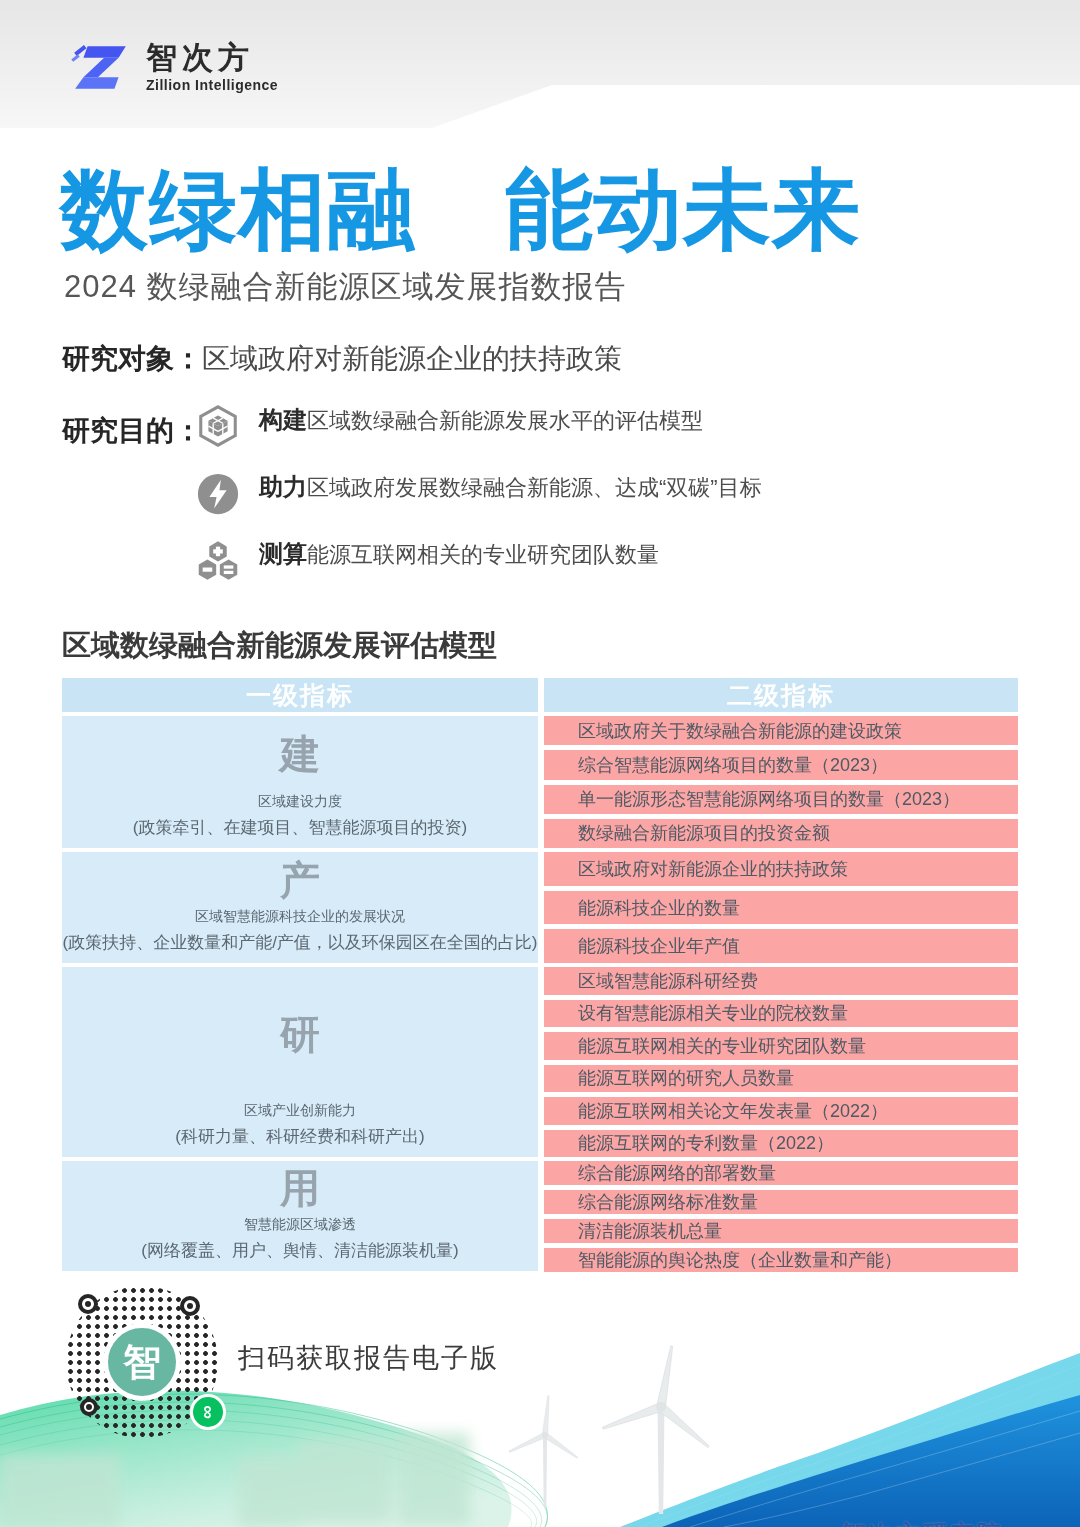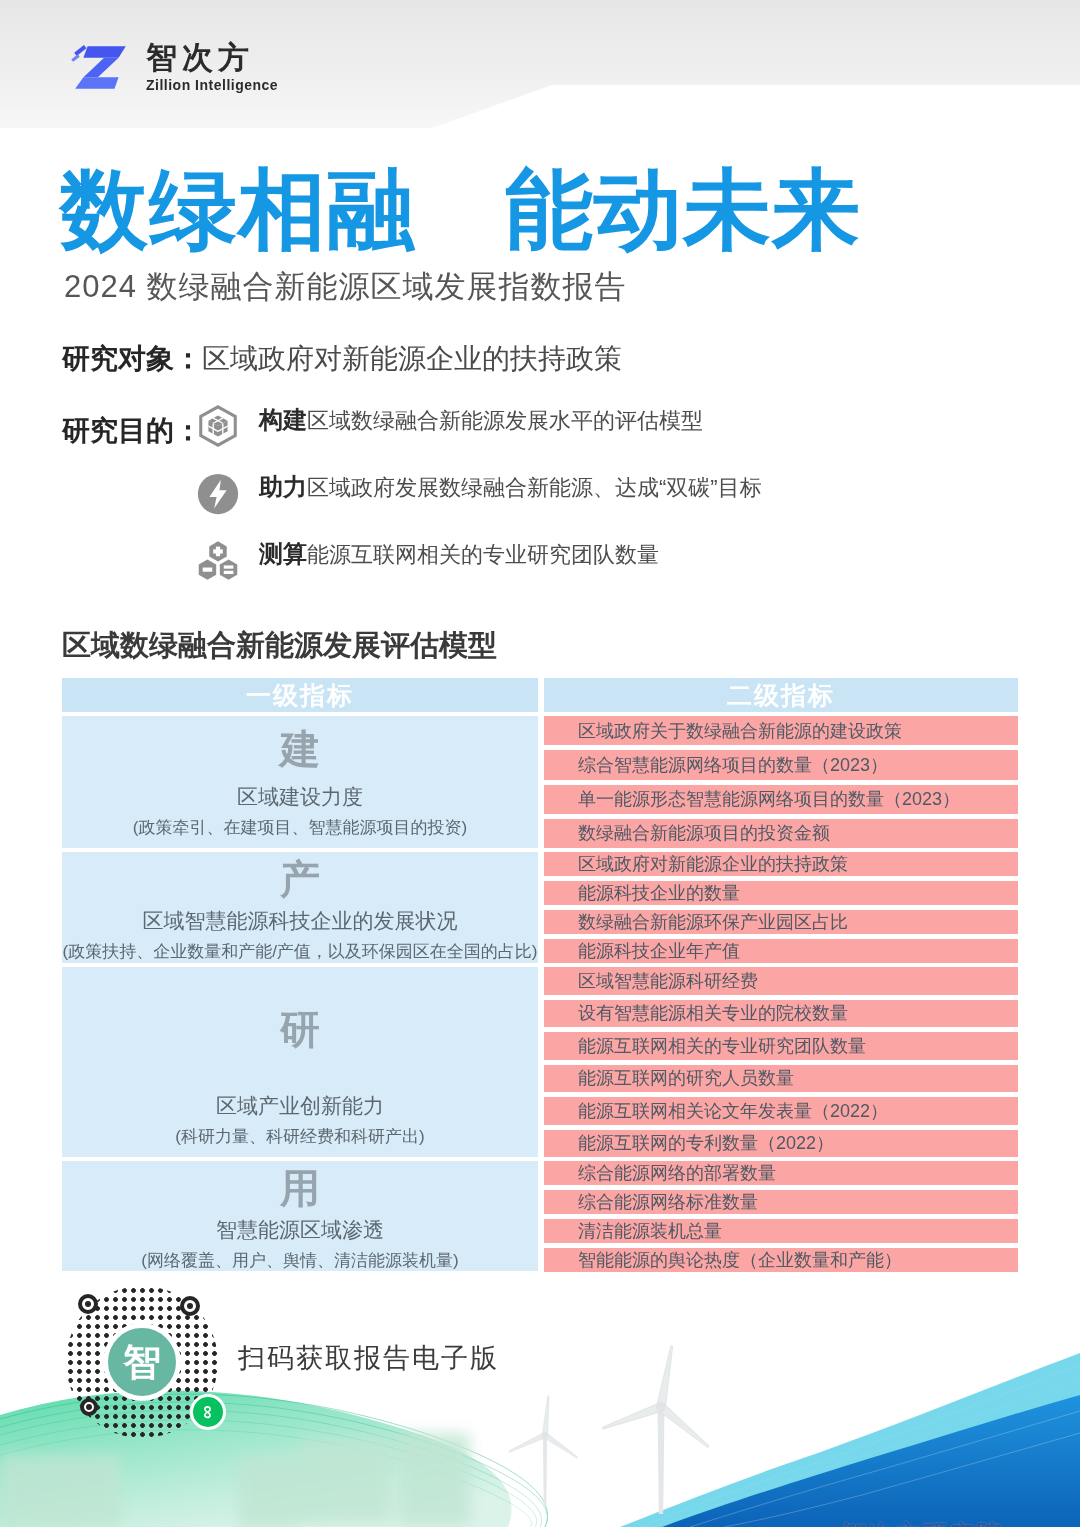--- a/index.html
+++ b/index.html
@@ -36,21 +36,21 @@
   .tbl { position:absolute; left:62px; top:678px; width:956px; }
   .tbl-head { display:flex; gap:6px; height:34px; margin-bottom:4px;border-radius:17px; }
   .th { background:#c9e5f5; color:#ffffff; font-weight:700; font-size:25px;
         display:flex; align-items:center; justify-content:center; letter-spacing:2px; }
   .th-left { width:476px; } .th-right { flex:1; }
   .grp { display:flex; gap:6px; margin-bottom:4px; }
   .g0 { height:132px; } .g1 { height:111px; } .g2 { height:190px; } .g3 { height:110px; }
   .gleft { width:476px; background:#d7ebf8; display:grid; grid-template-rows:1fr auto; justify-items:center; }
   .gkey { align-self:center; font-size:40px; font-weight:700; color:#97a3ad; }
   .gmeta { text-align:center; padding-bottom:9px; }
-  .gname { font-size:21px; color:#5c6870; }
+  .gname { font-size:14px; color:#5c6870; }
   .gdesc { font-size:17px; color:#5c6870; margin-top:5px; white-space:nowrap; }
   .gright { flex:1; display:flex; flex-direction:column; gap:5px; }
   .trow { background:#fca5a5; flex:1; display:flex; align-items:center;
           padding-left:34px; font-size:18px; color:#4e5a64; }
 
   .qr { position:absolute; left:66px; top:1286px; width:152px; height:152px; }
   .qr-dots { position:absolute; inset:0; border-radius:50%;
     background-image:radial-gradient(circle,#262626 33%,transparent 40%);
     background-size:9px 9px; }
   .qr-eye { position:absolute; border:4px solid #262626; border-radius:50%; background:#fff; }
@@ -186,21 +186,20 @@
       <div class="gleft">
         <div class="gkey">产</div>
         <div class="gmeta">
           <div class="gname">区域智慧能源科技企业的发展状况</div>
           <div class="gdesc">(政策扶持、企业数量和产能/产值，以及环保园区在全国的占比)</div>
         </div>
       </div>
       <div class="gright">
         <div class="trow">区域政府对新能源企业的扶持政策</div>
         <div class="trow">能源科技企业的数量</div>
-        <div class="trow">数绿融合新能源环保产业园区占比</div>
         <div class="trow">能源科技企业年产值</div>
       </div>
     </div>
 
     <div class="grp g2">
       <div class="gleft">
         <div class="gkey">研</div>
         <div class="gmeta">
           <div class="gname">区域产业创新能力</div>
           <div class="gdesc">(科研力量、科研经费和科研产出)</div>

